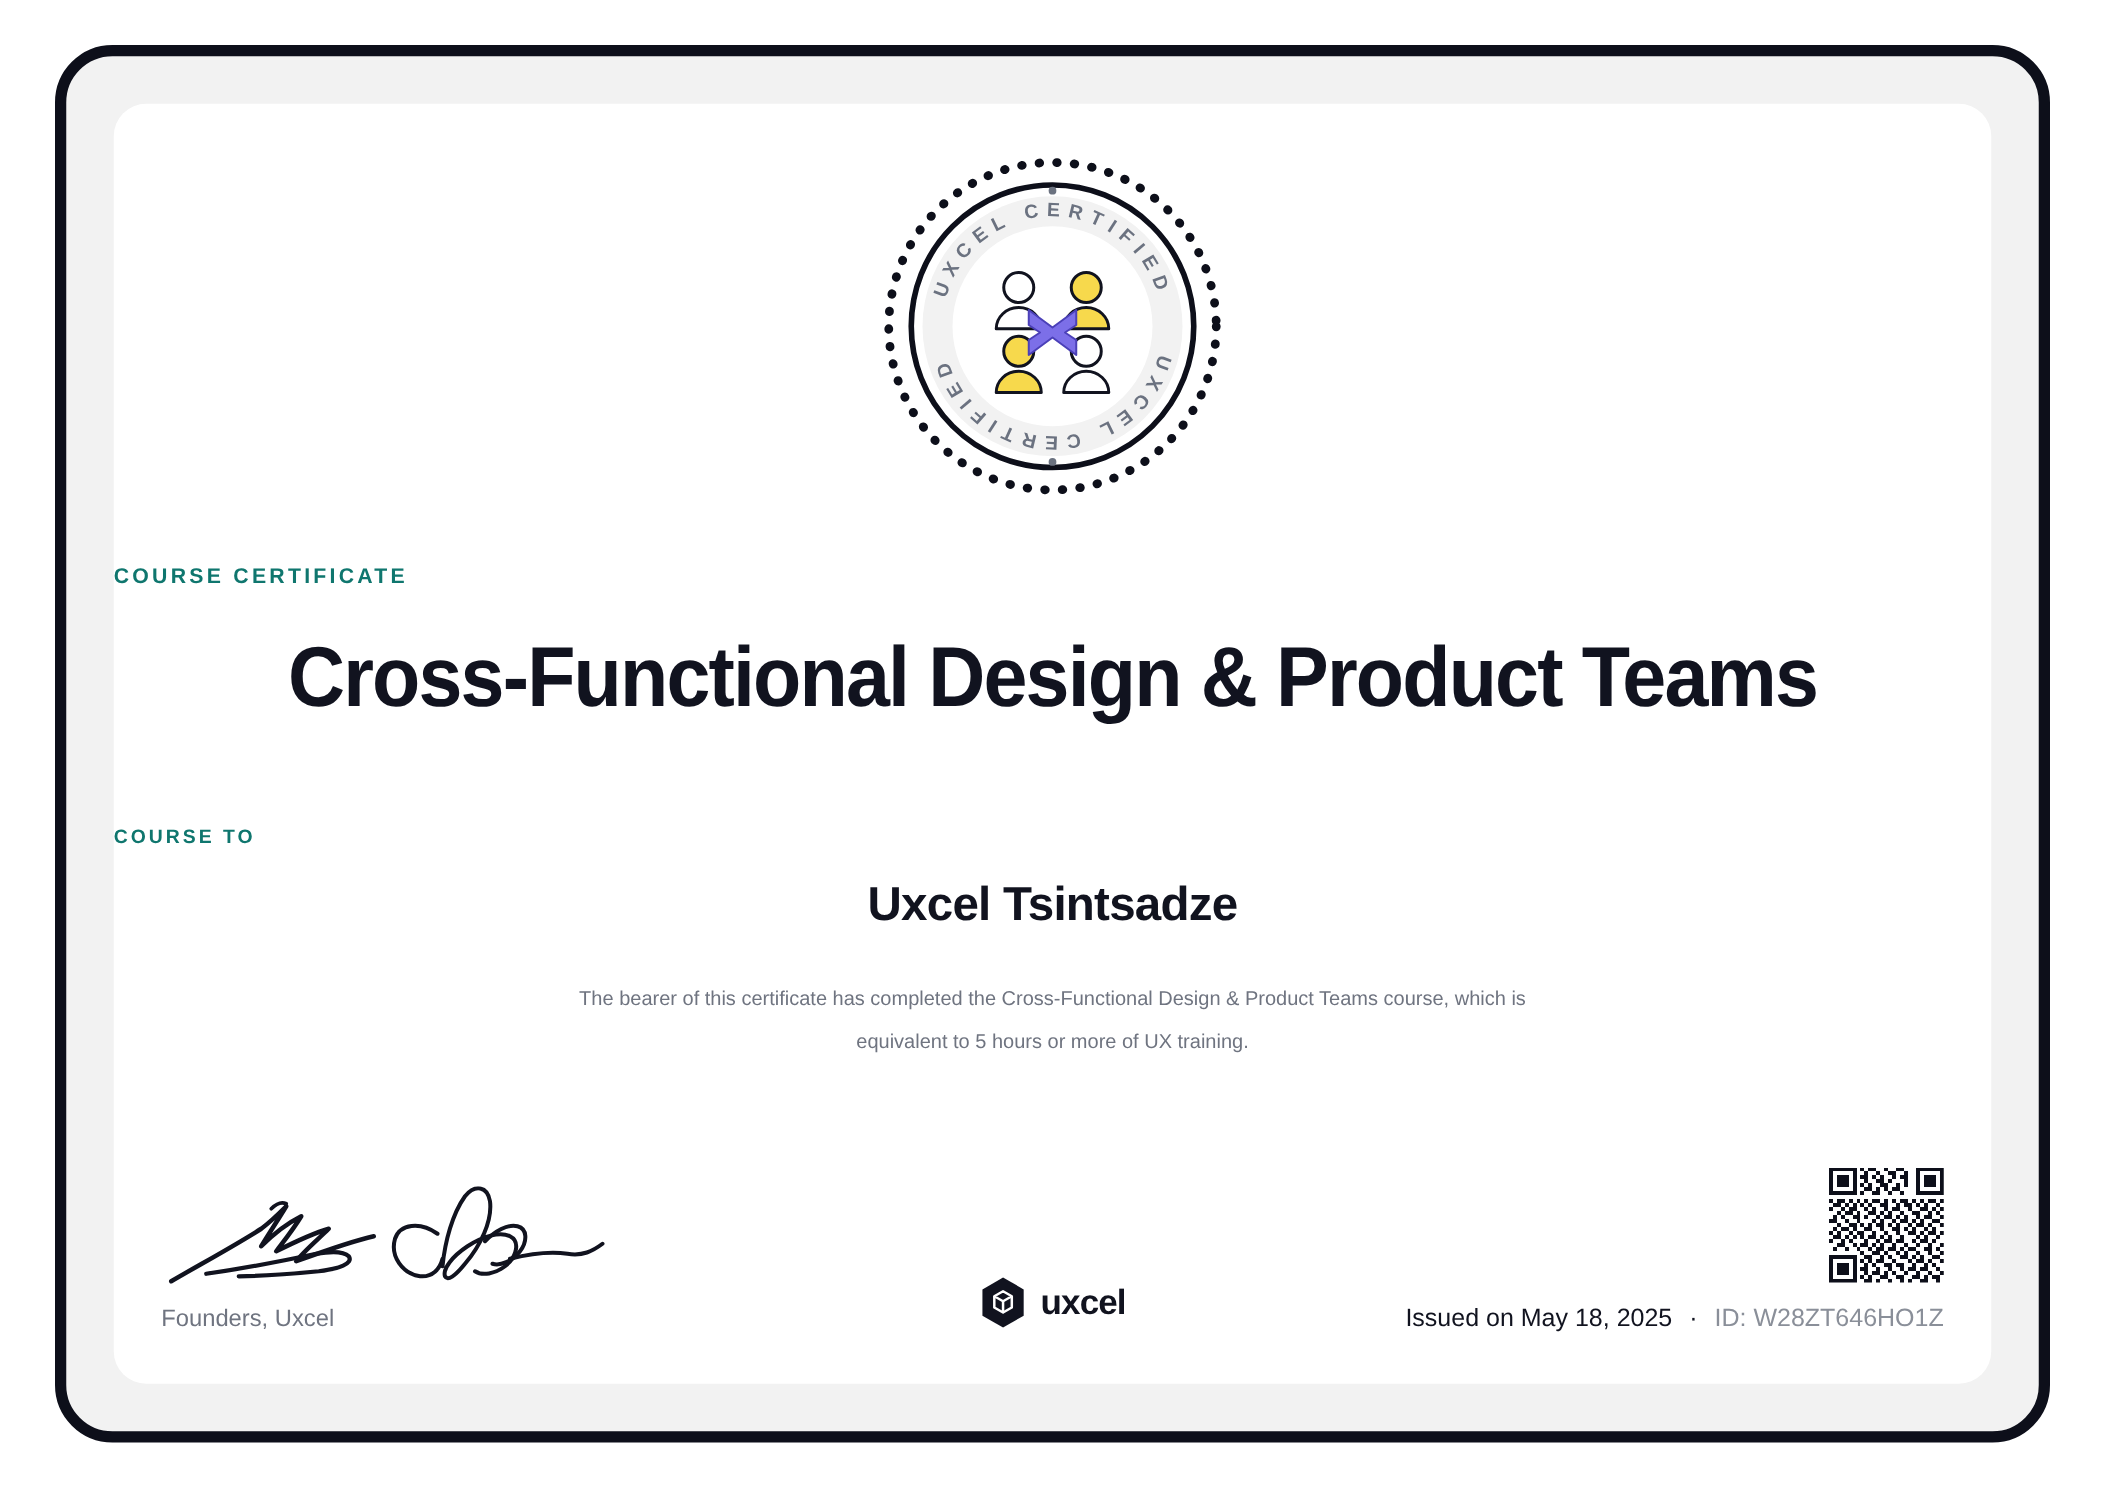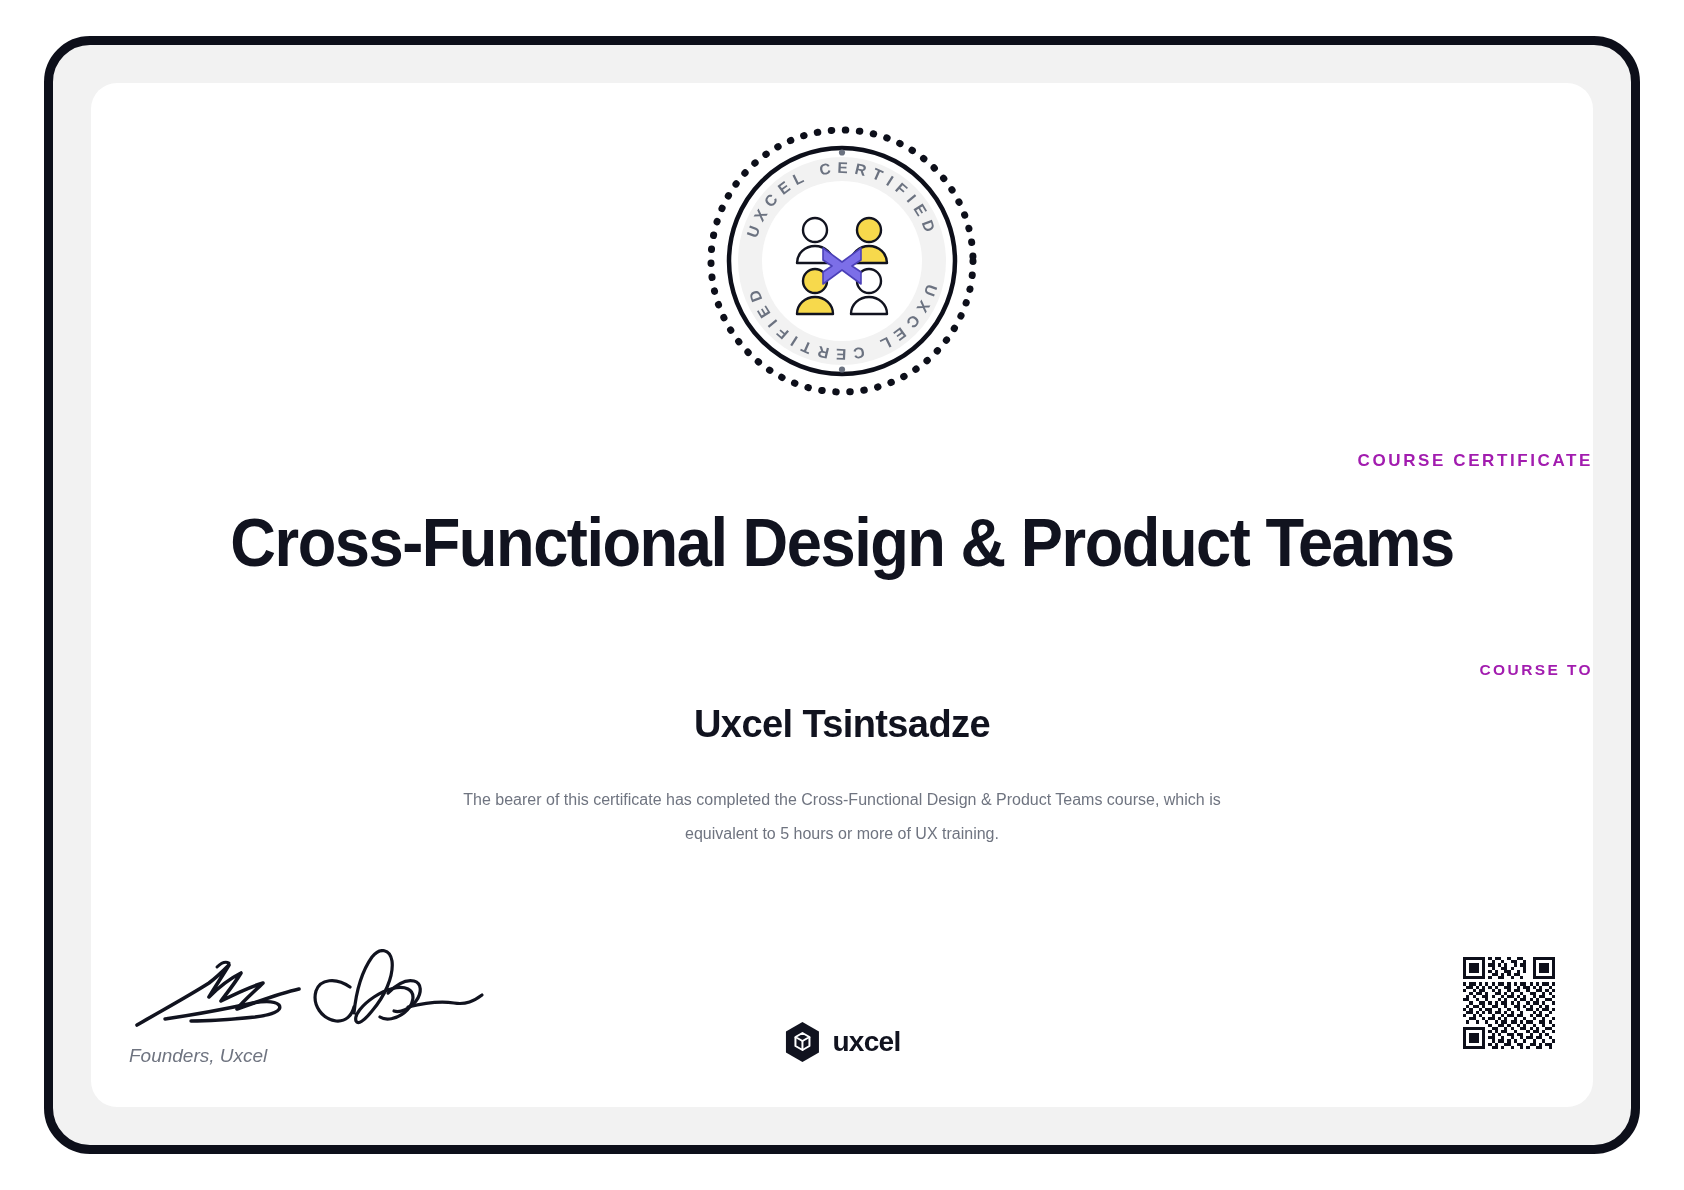--- a/index.html
+++ b/index.html
@@ -41,25 +41,25 @@
     transform: translateX(-50%);
     width: 280px;
     height: 280px;
   }
   .seal-wrap svg { display: block; width: 280px; height: 280px; }
 
   
   .kicker {
     position: absolute;
     left: 0; right: 0;
-    text-align: right;
+    text-align: left;
     font-size: 17px;
     font-weight: 700;
     letter-spacing: 2.6px;
-    color: #a21caf;
+    color: #0f766e;
   }
   .kicker-course { top: 368px; }
   .kicker-issued { top: 578px; font-size: 15.5px; letter-spacing: 2.4px; }
 
   
   .cert-title {
     position: absolute;
     left: 0; right: 0;
     top: 420px;
     text-align: center;
@@ -102,21 +102,20 @@
     left: 38px;
     bottom: 40px;
     width: 330px;
   }
   .signatures { height: 90px; position: relative; }
   .signatures svg { position: absolute; left: 0; bottom: 0; }
   .sign-role {
     font-size: 19px;
     color: #6f7480;
     margin-top: 6px;
-    font-style: italic;
   }
 
   .brand-block {
     position: absolute;
     left: 50%;
     bottom: 44px;
     transform: translateX(-50%);
     display: flex;
     align-items: center;
     gap: 11px;
@@ -497,16 +496,21 @@
             <rect x="9" y="28" width="2" height="1"></rect>
               <rect x="12" y="28" width="1" height="1"></rect>
             <rect x="15" y="28" width="1" height="1"></rect>
               <rect x="18" y="28" width="1" height="1"></rect>
             <rect x="20" y="28" width="1" height="1"></rect>
               <rect x="23" y="28" width="2" height="1"></rect>
             <rect x="27" y="28" width="1" height="1"></rect>
           </g>
         </svg>
       </div>
+      <div class="meta-line">
+        <span>Issued on May 18, 2025</span>
+        <span class="meta-sep">·</span>
+        <span class="meta-id">ID: W28ZT646HO1Z</span>
+      </div>
     </div>
 
   </div>
 </div>
 
 </body></html>

